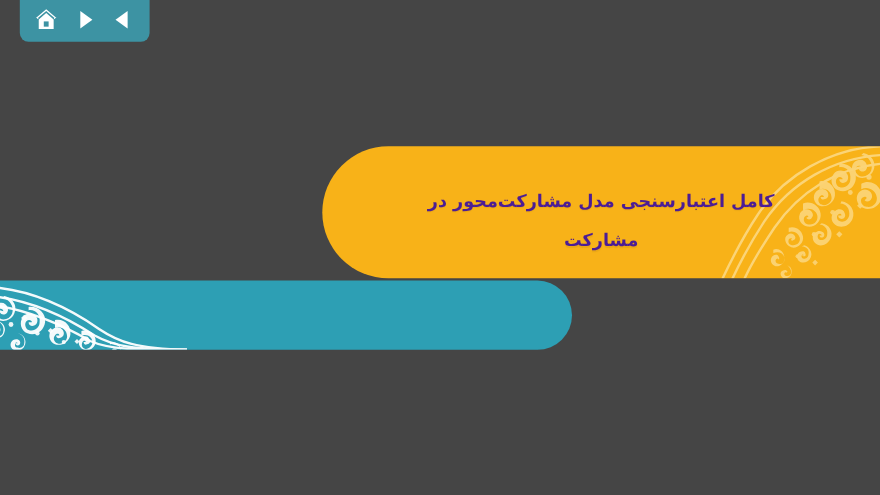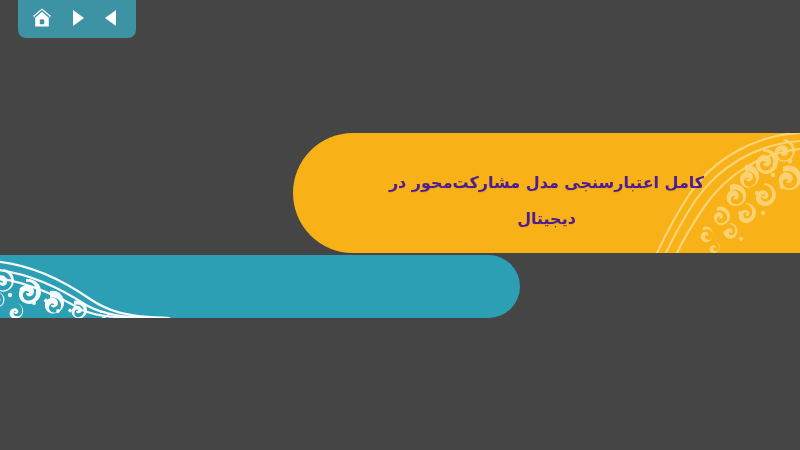--- a/index.html
+++ b/index.html
@@ -181,21 +181,21 @@
         <circle cx="105" cy="80" r="2"></circle>
         <circle cx="90" cy="100" r="1.8"></circle>
         <rect x="145" y="52" width="4" height="4" transform="rotate(45 147 54)"></rect>
         <rect x="126" y="78" width="4" height="4" transform="rotate(45 128 80)"></rect>
         <rect x="104" y="104" width="3.6" height="3.6" transform="rotate(45 106 106)"></rect>
       </g>
     </svg>
 
     <div id="title-text">
       <div class="tline">کامل اعتبارسنجی مدل مشارکت‌محور در</div>
-      <div class="tline">دیجیتال</div>
+      <div class="tline">مشارکت</div>
     </div>
 
   </div>
 
   <div id="teal-band">
 
     <svg id="teal-ornament" viewBox="0 0 180 63" preserveAspectRatio="none" aria-hidden="true">
       <g fill="none" stroke="#ffffff" stroke-width="2.2" stroke-linecap="round" opacity="0.95">
         <path d="M0 6 C38 8 74 26 100 44 C118 56 134 62 180 63"></path>
         <path d="M0 14 C36 17 70 33 96 50 C114 60 132 63 180 63"></path>

